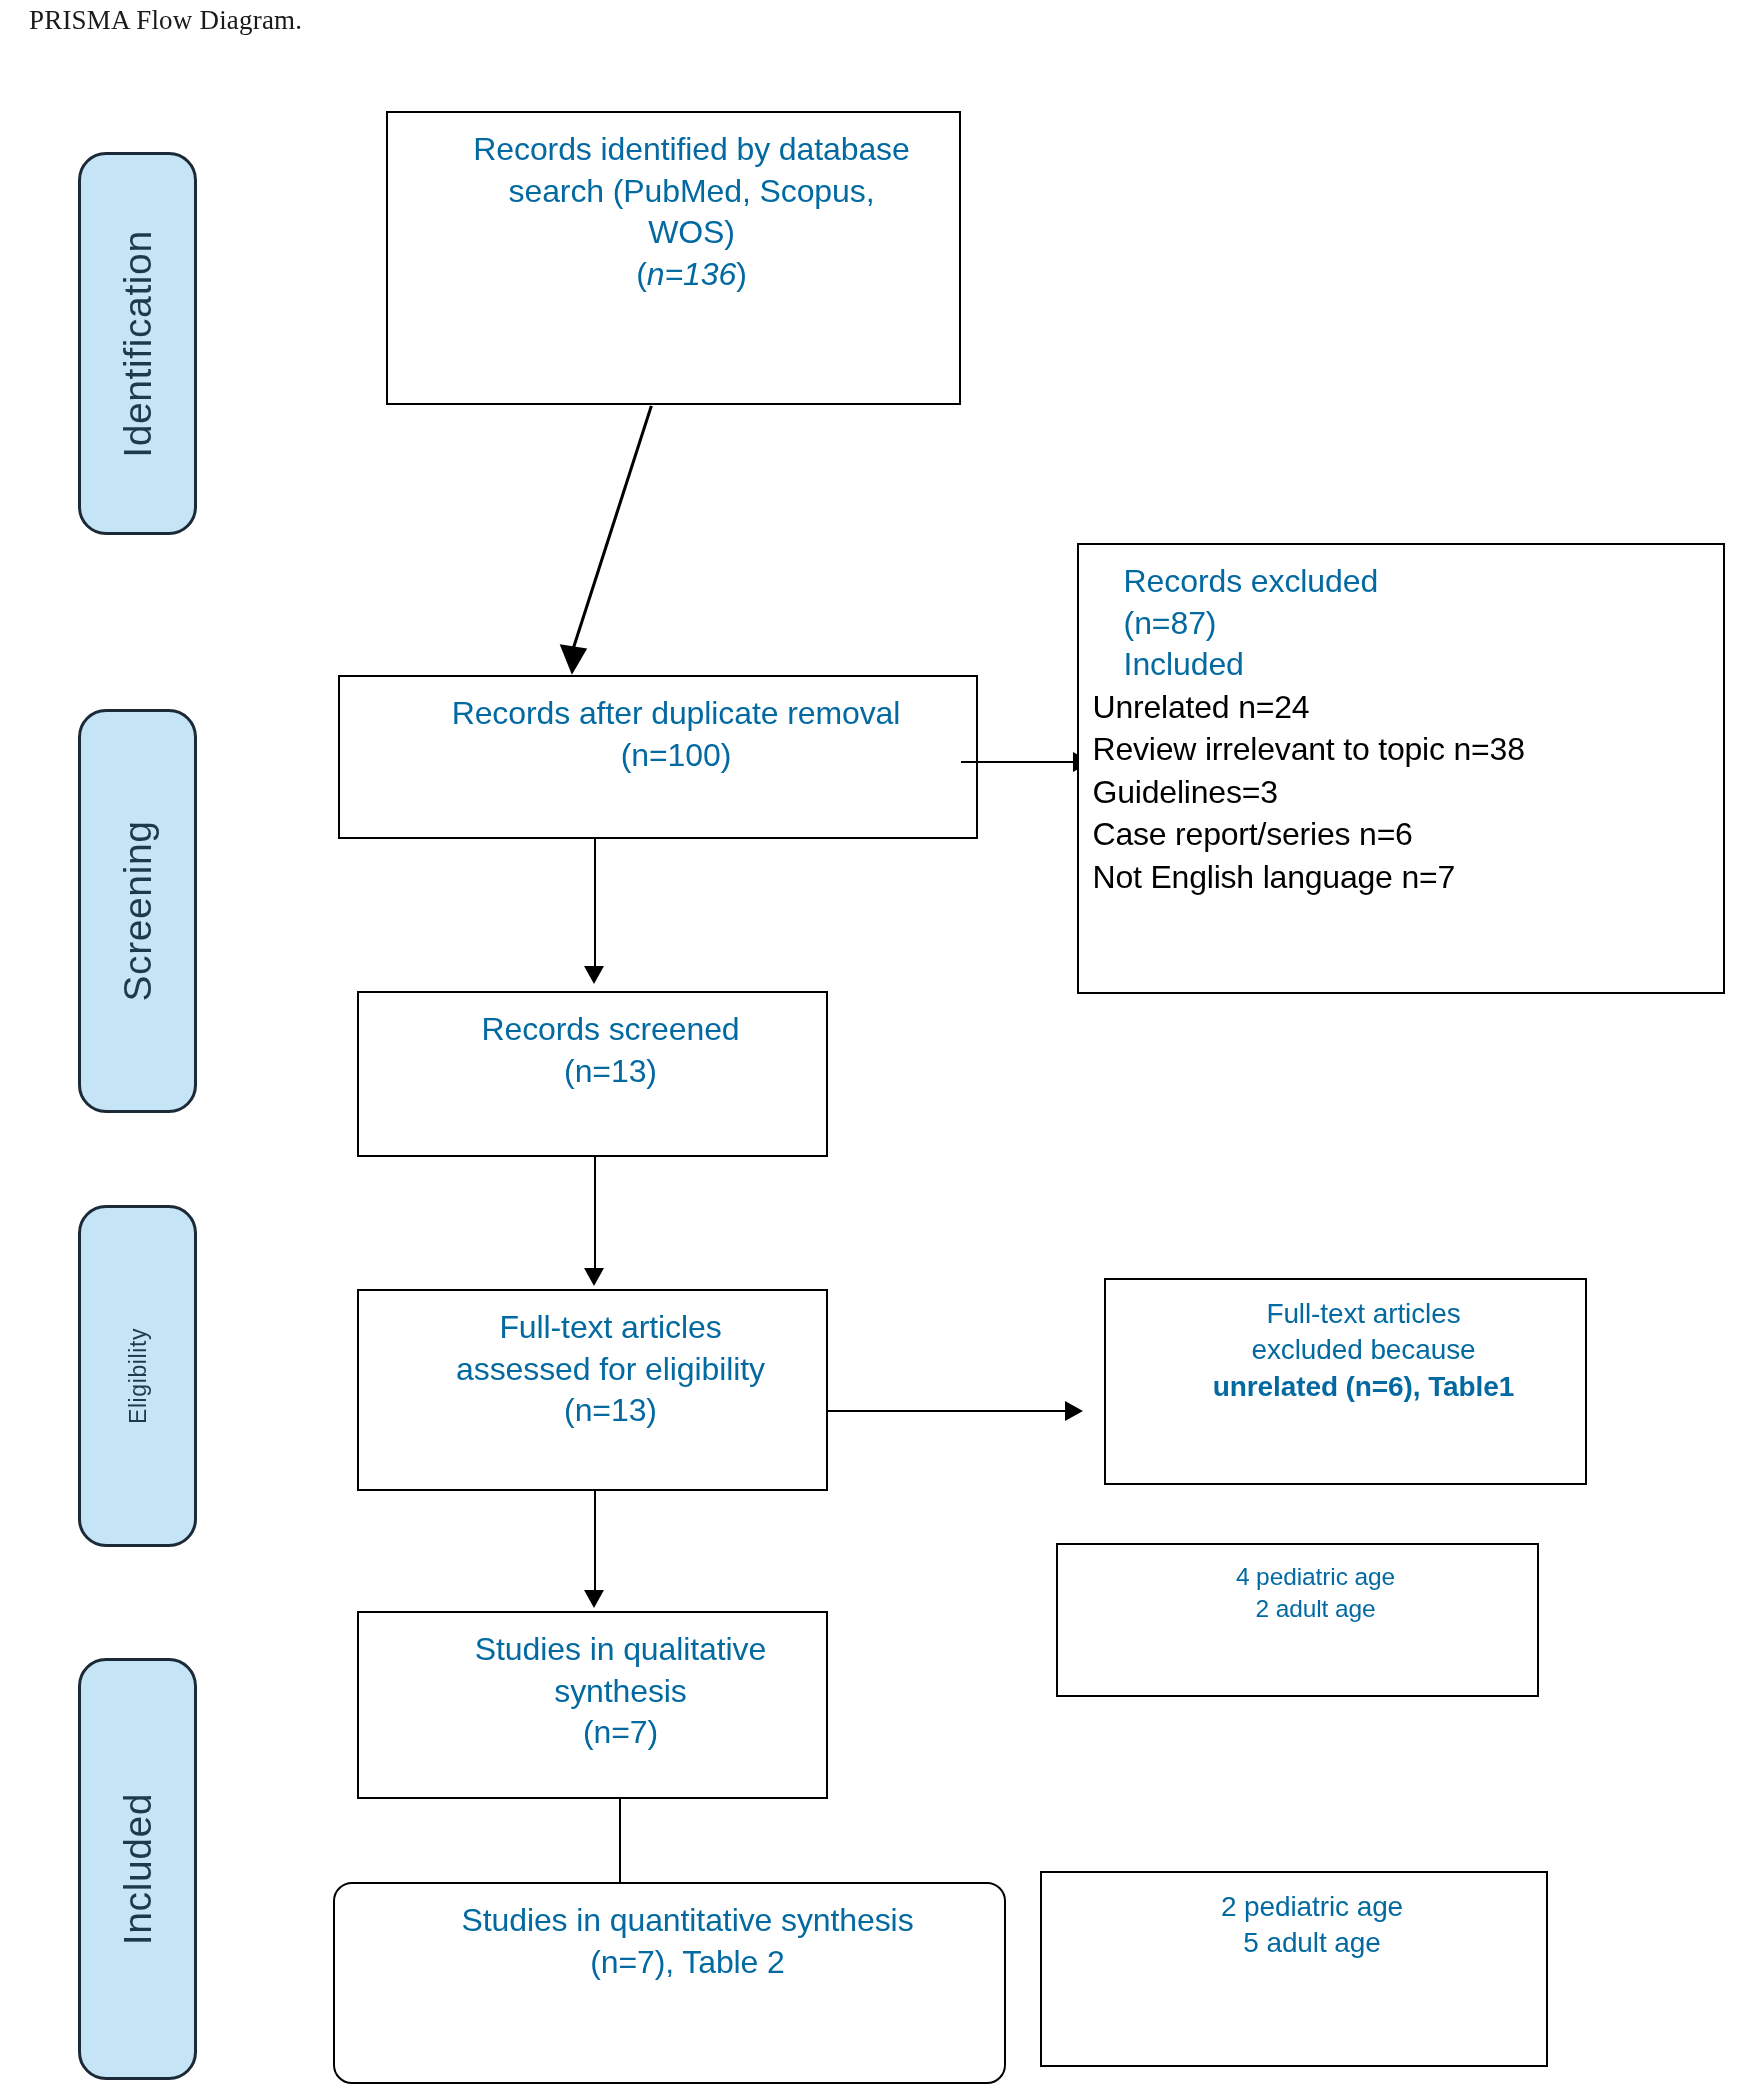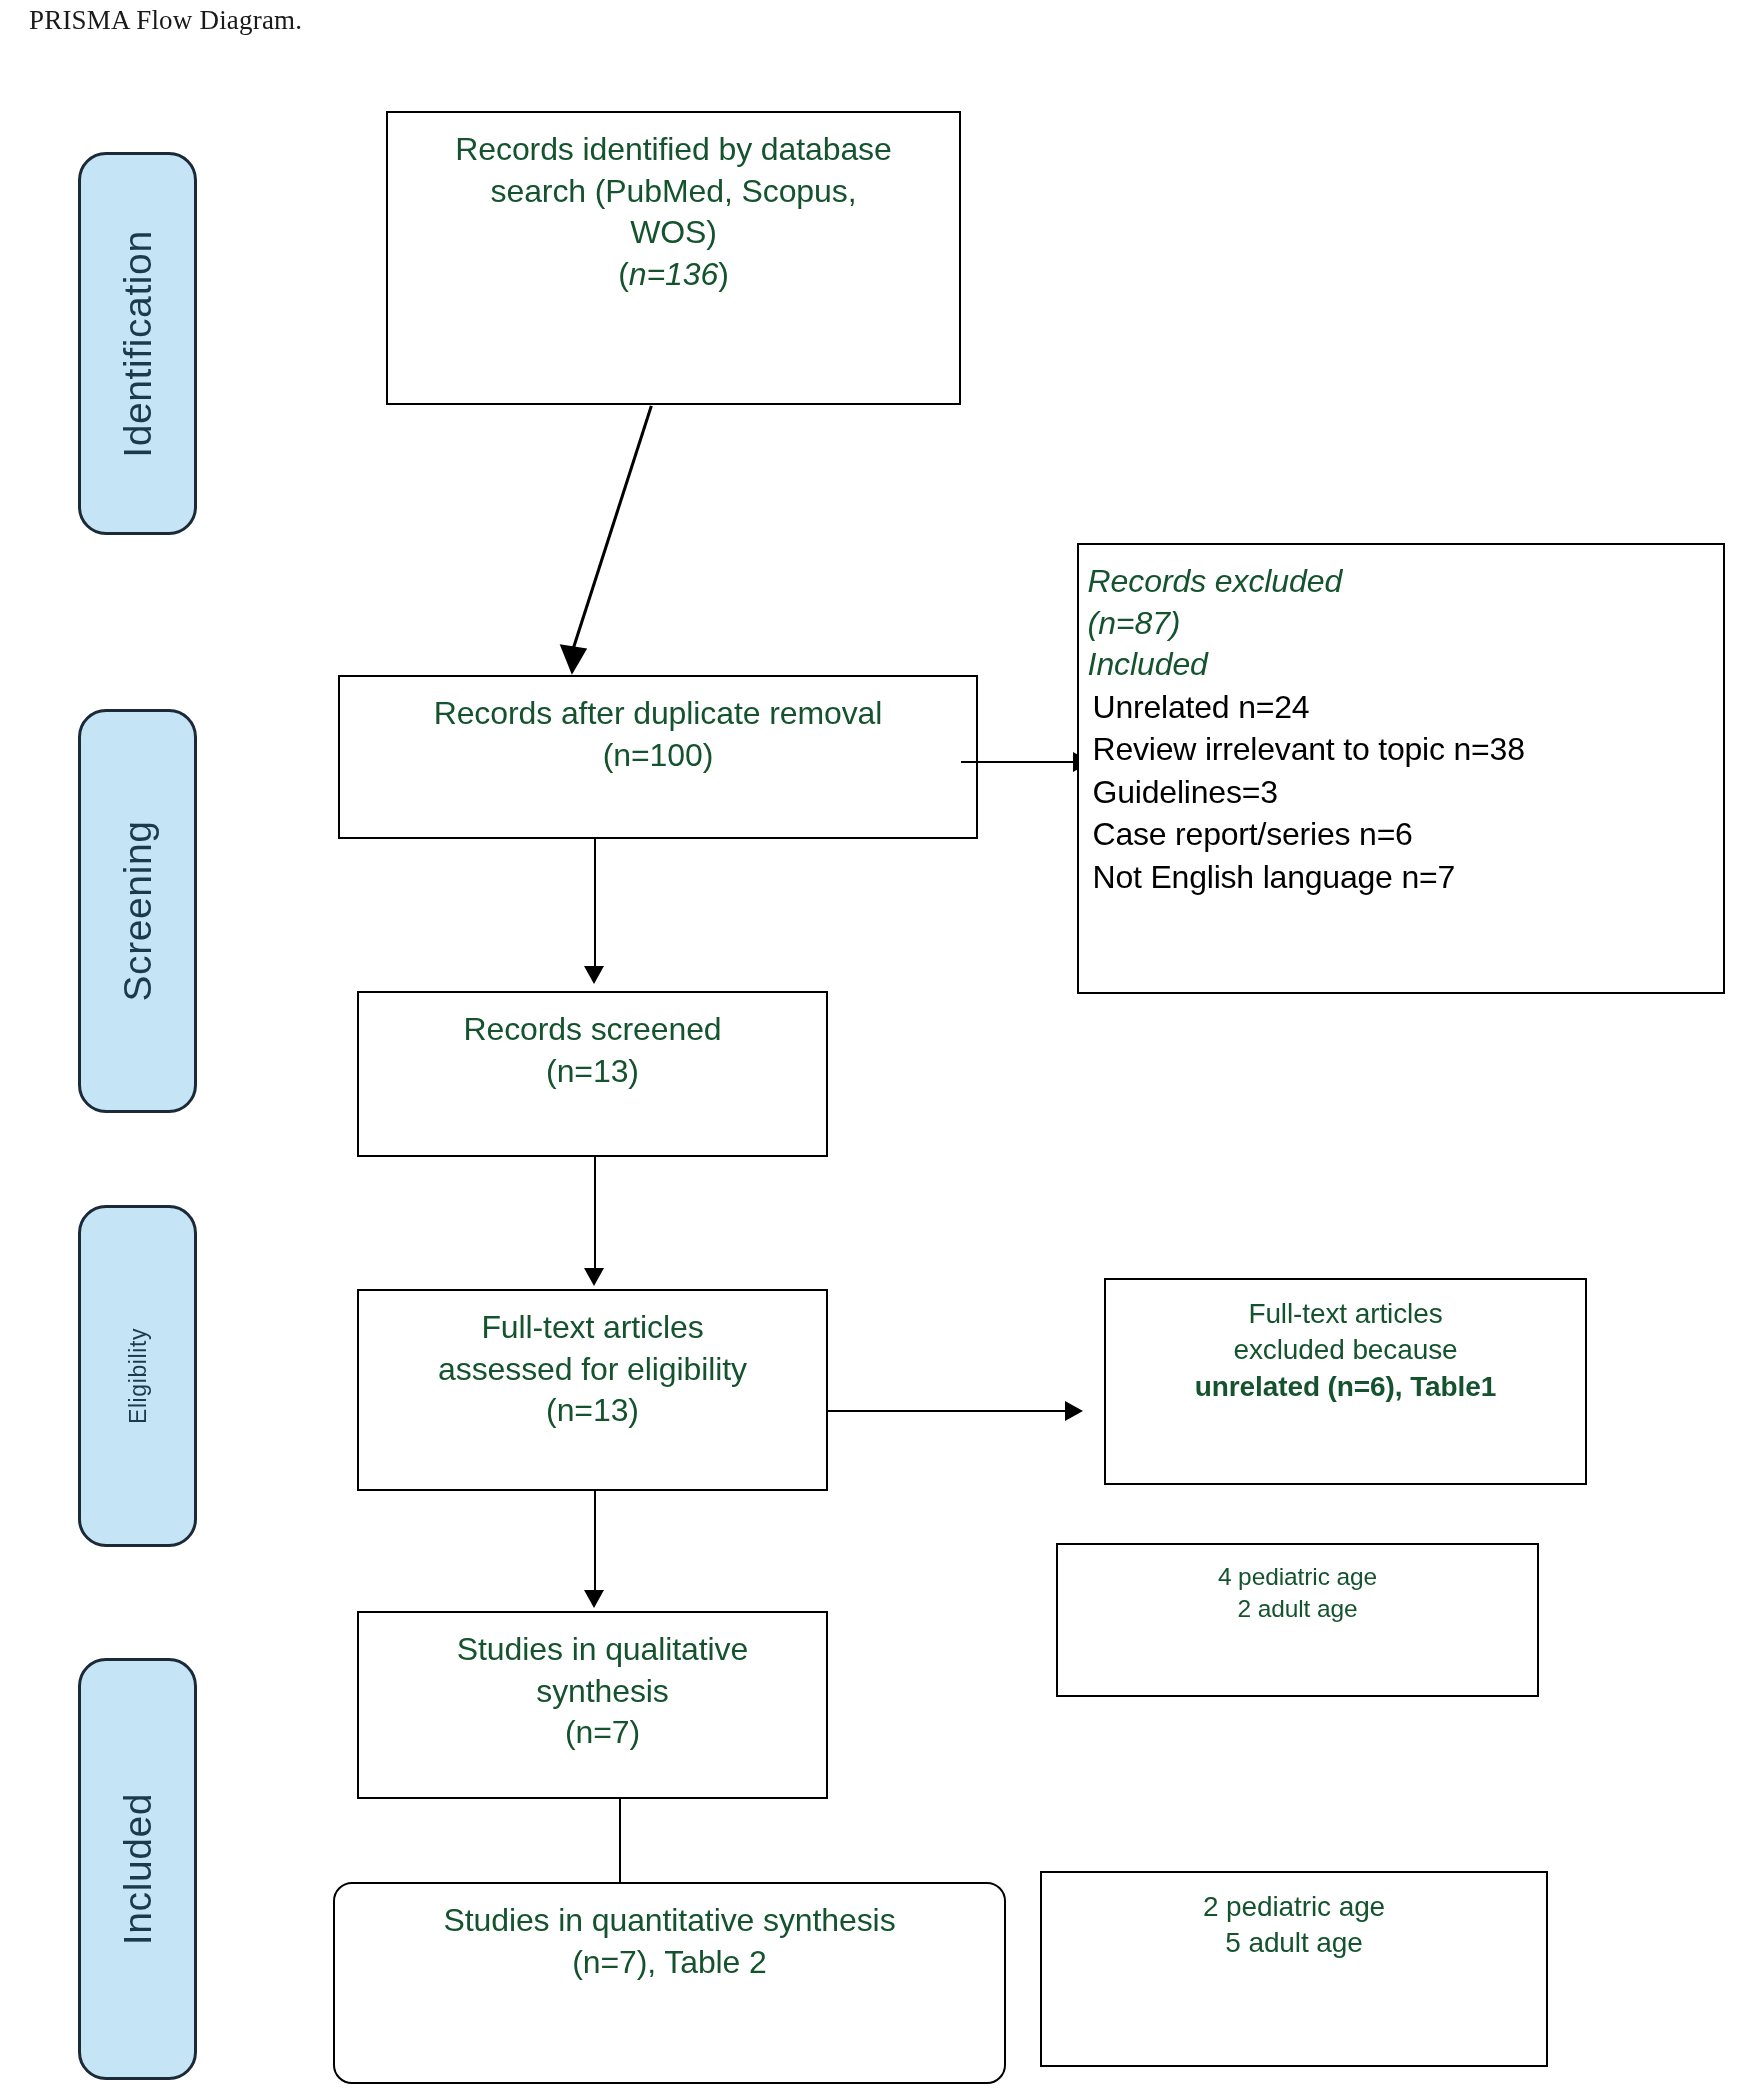--- a/index.html
+++ b/index.html
@@ -56,25 +56,26 @@
     background: #ffffff;
     border: 2.4px solid #000000;
     box-sizing: border-box;
     display: block;
   }
   .box .btext {
     display: block;
     text-align: center;
     font-size: 32px;
     line-height: 1.30;
-    color: #14532d;
+    color: #0369a1;
     padding: 16px 8.6px 0 8.6px;
     letter-spacing: -0.1px;
-  }
-  .box.left-align .btext { text-align: left; font-style: italic; }
+    margin-left: 36px;
+  }
+  .box.left-align .btext { text-align: left; }
   .box .btext .ital { font-style: italic; }
   .box.tiny .btext { font-size: 24.5px; line-height: 1.32; }
   .box.mid .btext { font-size: 28px; line-height: 1.30; }
 
   .reasons-block {
     display: block;
     text-align: left;
     font-size: 32px;
     line-height: 1.33;
     padding: 0 6.1px 0 13.5px;

